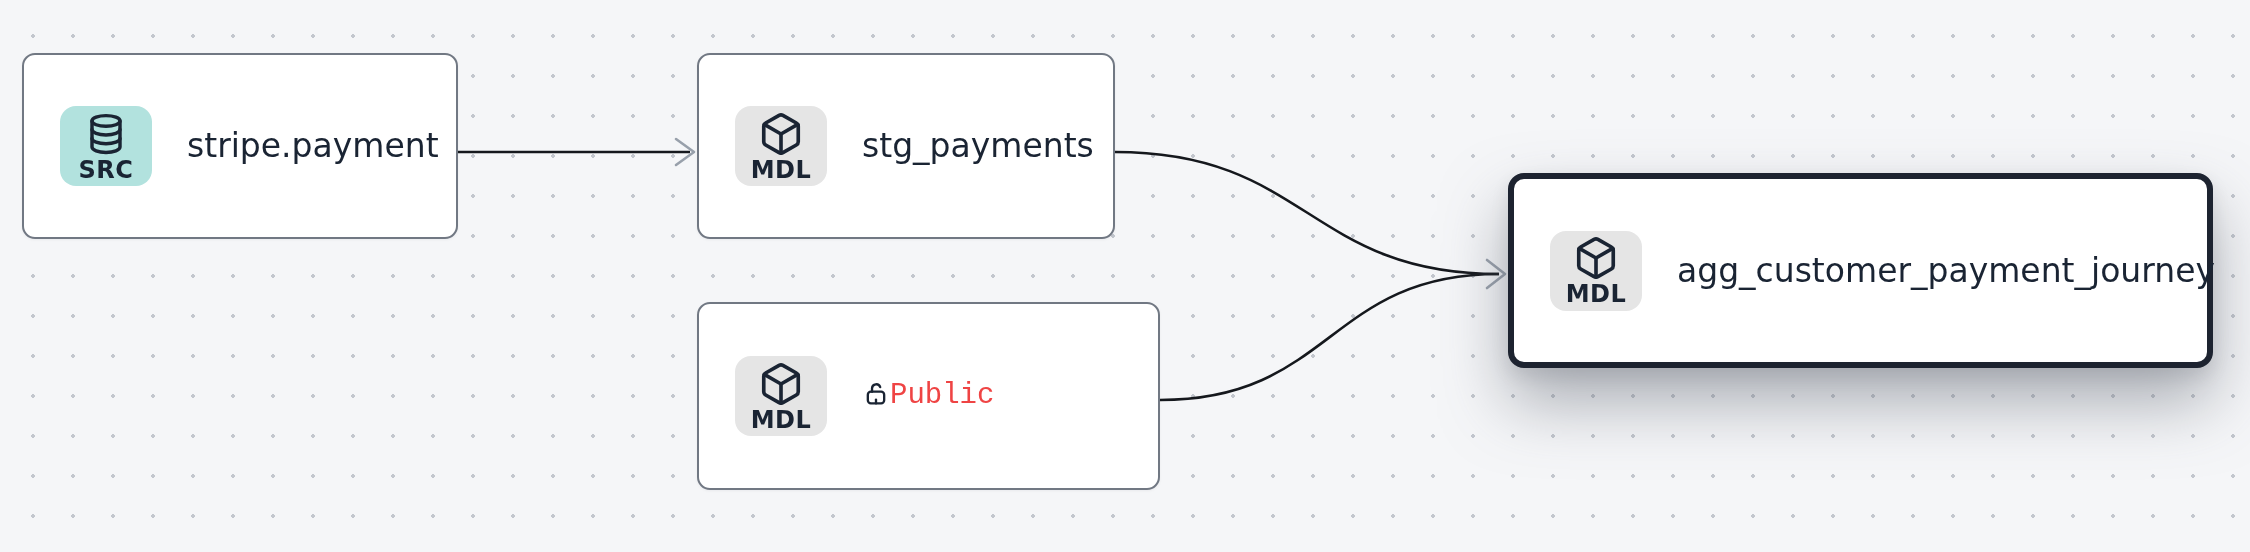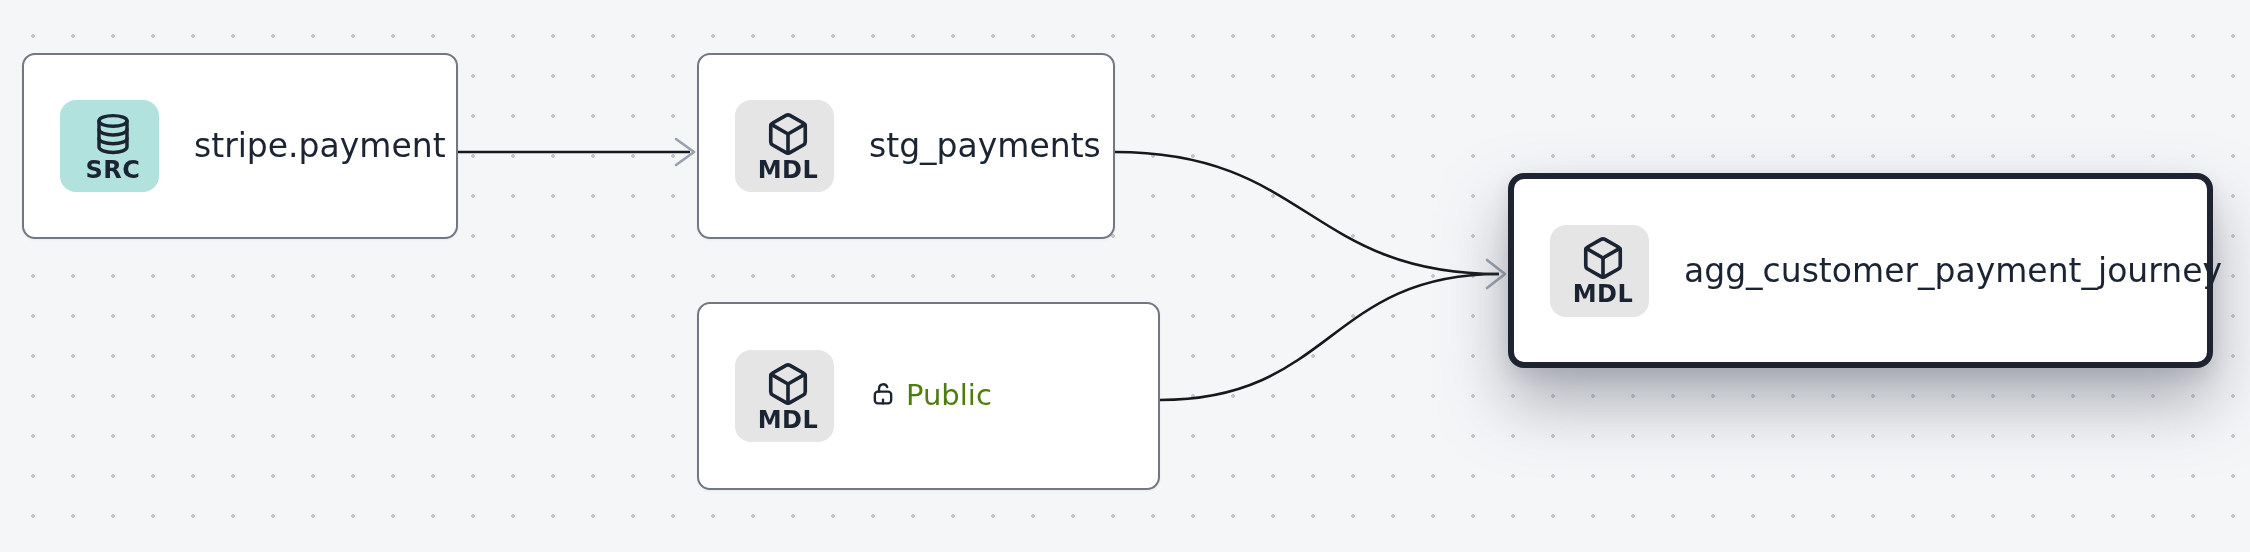--- a/index.html
+++ b/index.html
@@ -46,30 +46,29 @@
     gap: 35px;
     box-shadow: 0 1px 3px rgba(20,25,35,0.05);
     cursor: pointer;
   }
   .node--selected {
     border: 6px solid #1d2330;
     border-radius: 16px;
     box-shadow: 0 34px 65px rgba(96,102,114,0.50), 0 8px 18px rgba(25,30,40,0.10);
   }
   .badge {
-    width: 92px; height: 92px;
+    width: 92px; height: 80px;
     border-radius: 16px;
     flex: 0 0 auto;
     display: flex;
     flex-direction: column;
     align-items: center;
     justify-content: center;
     gap: 1px;
     color: #1a2433;
-    padding-left: 7px;
   }
   .badge--src { background: #b2e2de; }
   .badge--mdl { background: #e5e5e5; }
   .badge svg { display: block; }
   .badge-label {
     font-size: 24px;
     font-weight: 700;
     line-height: 1;
     letter-spacing: 0.5px;
     color: #1a2433;
@@ -82,22 +81,22 @@
   }
   .node-title {
     font-size: 33px;
     color: #1a2433;
     line-height: 1.15;
     white-space: nowrap;
   }
   .access-row {
     display: flex;
     align-items: center;
-    gap: 9px;
-    color: #4d7c0f;
+    color: #ef4444;
+    font-family: Liberation Mono, monospace;
   }
   .access-label {
     font-size: 29px;
     line-height: 1.1;
   }
   .icon { color: #1a2433; }
 </style>
 </head>
 <body>
 

